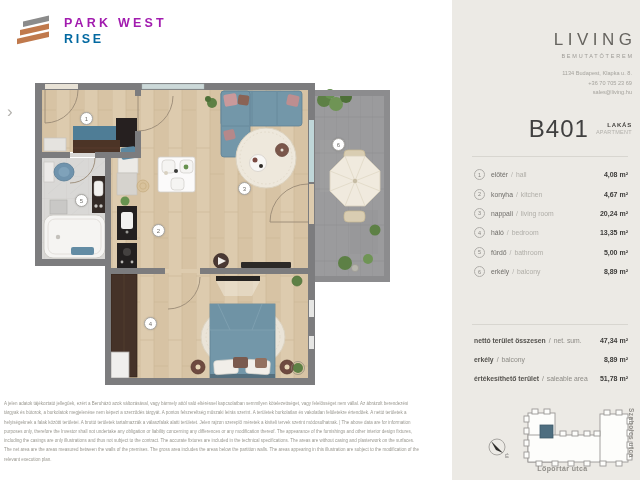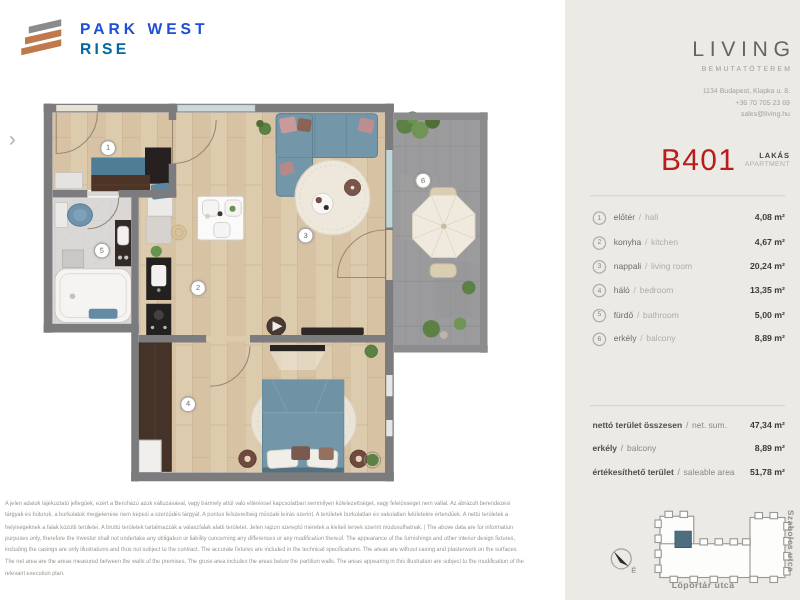--- a/index.html
+++ b/index.html
@@ -3,35 +3,35 @@
 <meta charset="utf-8">
 <style>
   html,body{margin:0;padding:0;background:#fff;}
   .page{position:relative;width:640px;height:480px;background:#ffffff;overflow:hidden;
         font-family:"Liberation Sans",sans-serif;color:#444;}
   .abs{position:absolute;}
 
   
   .brand{left:16px;top:14px;display:flex;align-items:center;}
   .brand-text{margin-left:8px;}
-  .brand-l1{font-size:12.5px;font-weight:bold;letter-spacing:3.2px;color:#1d4ed8;}
+  .brand-l1{font-size:12.5px;font-weight:bold;letter-spacing:3.2px;color:#a21caf;}
   .brand-l2{font-size:12.5px;font-weight:bold;letter-spacing:2.6px;color:#0369a1;margin-top:2px;}
 
   
   .nav-arrow{left:7px;top:103px;font-size:17px;color:#b3b1ad;cursor:pointer;line-height:17px;}
 
   
   .panel{left:452px;top:0;width:192px;height:480px;background:#ECEAE5;}
   .showroom{right:12px;top:30px;text-align:right;}
   .living-logo{font-size:17px;font-weight:300;letter-spacing:4.5px;margin-right:-4.5px;color:#66645f;}
   .living-sub{font-size:5.5px;letter-spacing:1.8px;margin-right:-1.8px;color:#9c9a95;margin-top:3px;}
   .living-addr{font-size:5.6px;line-height:9.5px;color:#a5a39d;margin-top:10px;}
 
   .unit-row{right:12px;top:115px;display:flex;align-items:center;justify-content:flex-end;gap:7px;}
-  .unit-id{font-size:24px;font-weight:300;letter-spacing:1px;color:#b91c1c;text-align:center;}
+  .unit-id{font-size:24px;font-weight:300;letter-spacing:1px;color:#404040;text-align:center;}
   .unit-type{text-align:right;}
   .unit-type-hu{font-size:6px;font-weight:bold;letter-spacing:0.8px;color:#44423f;line-height:7.5px;}
   .unit-type-en{font-size:5.5px;letter-spacing:0.3px;color:#b2b0ab;line-height:7.5px;}
 
   .divider{height:0;border-top:1px solid #d8d6d0;}
   .div1{left:472px;top:156px;width:156px;}
   .div2{left:472px;top:324px;width:156px;}
 
   .rooms{left:474px;top:165px;width:154px;}
   .room-row{display:flex;align-items:center;height:19.4px;}

